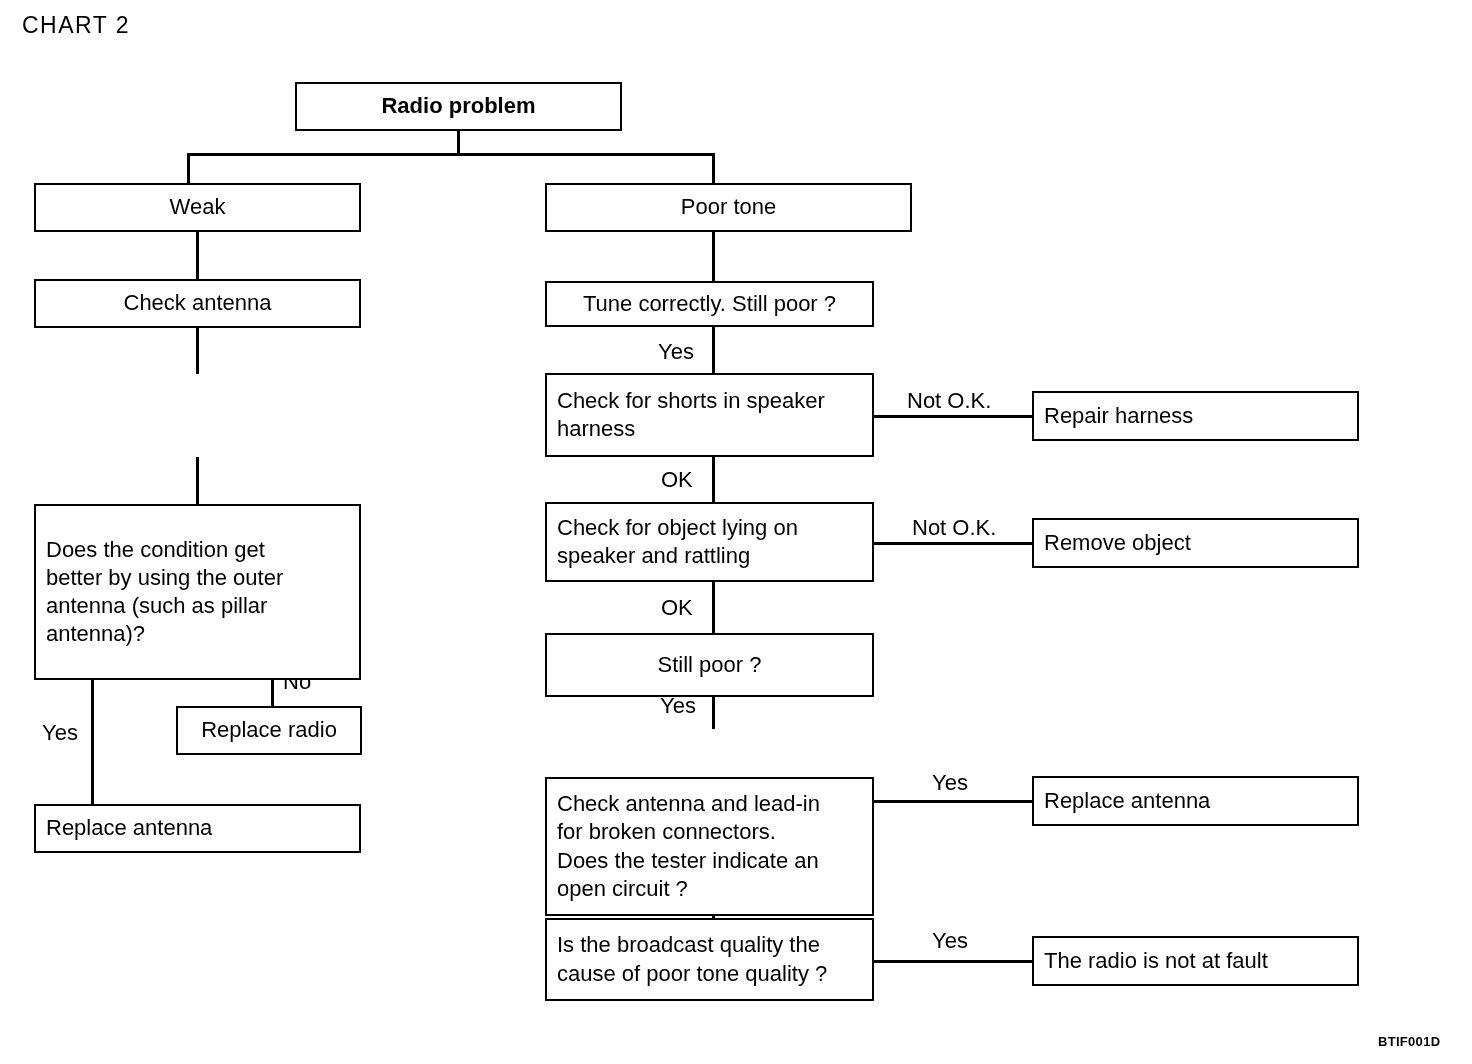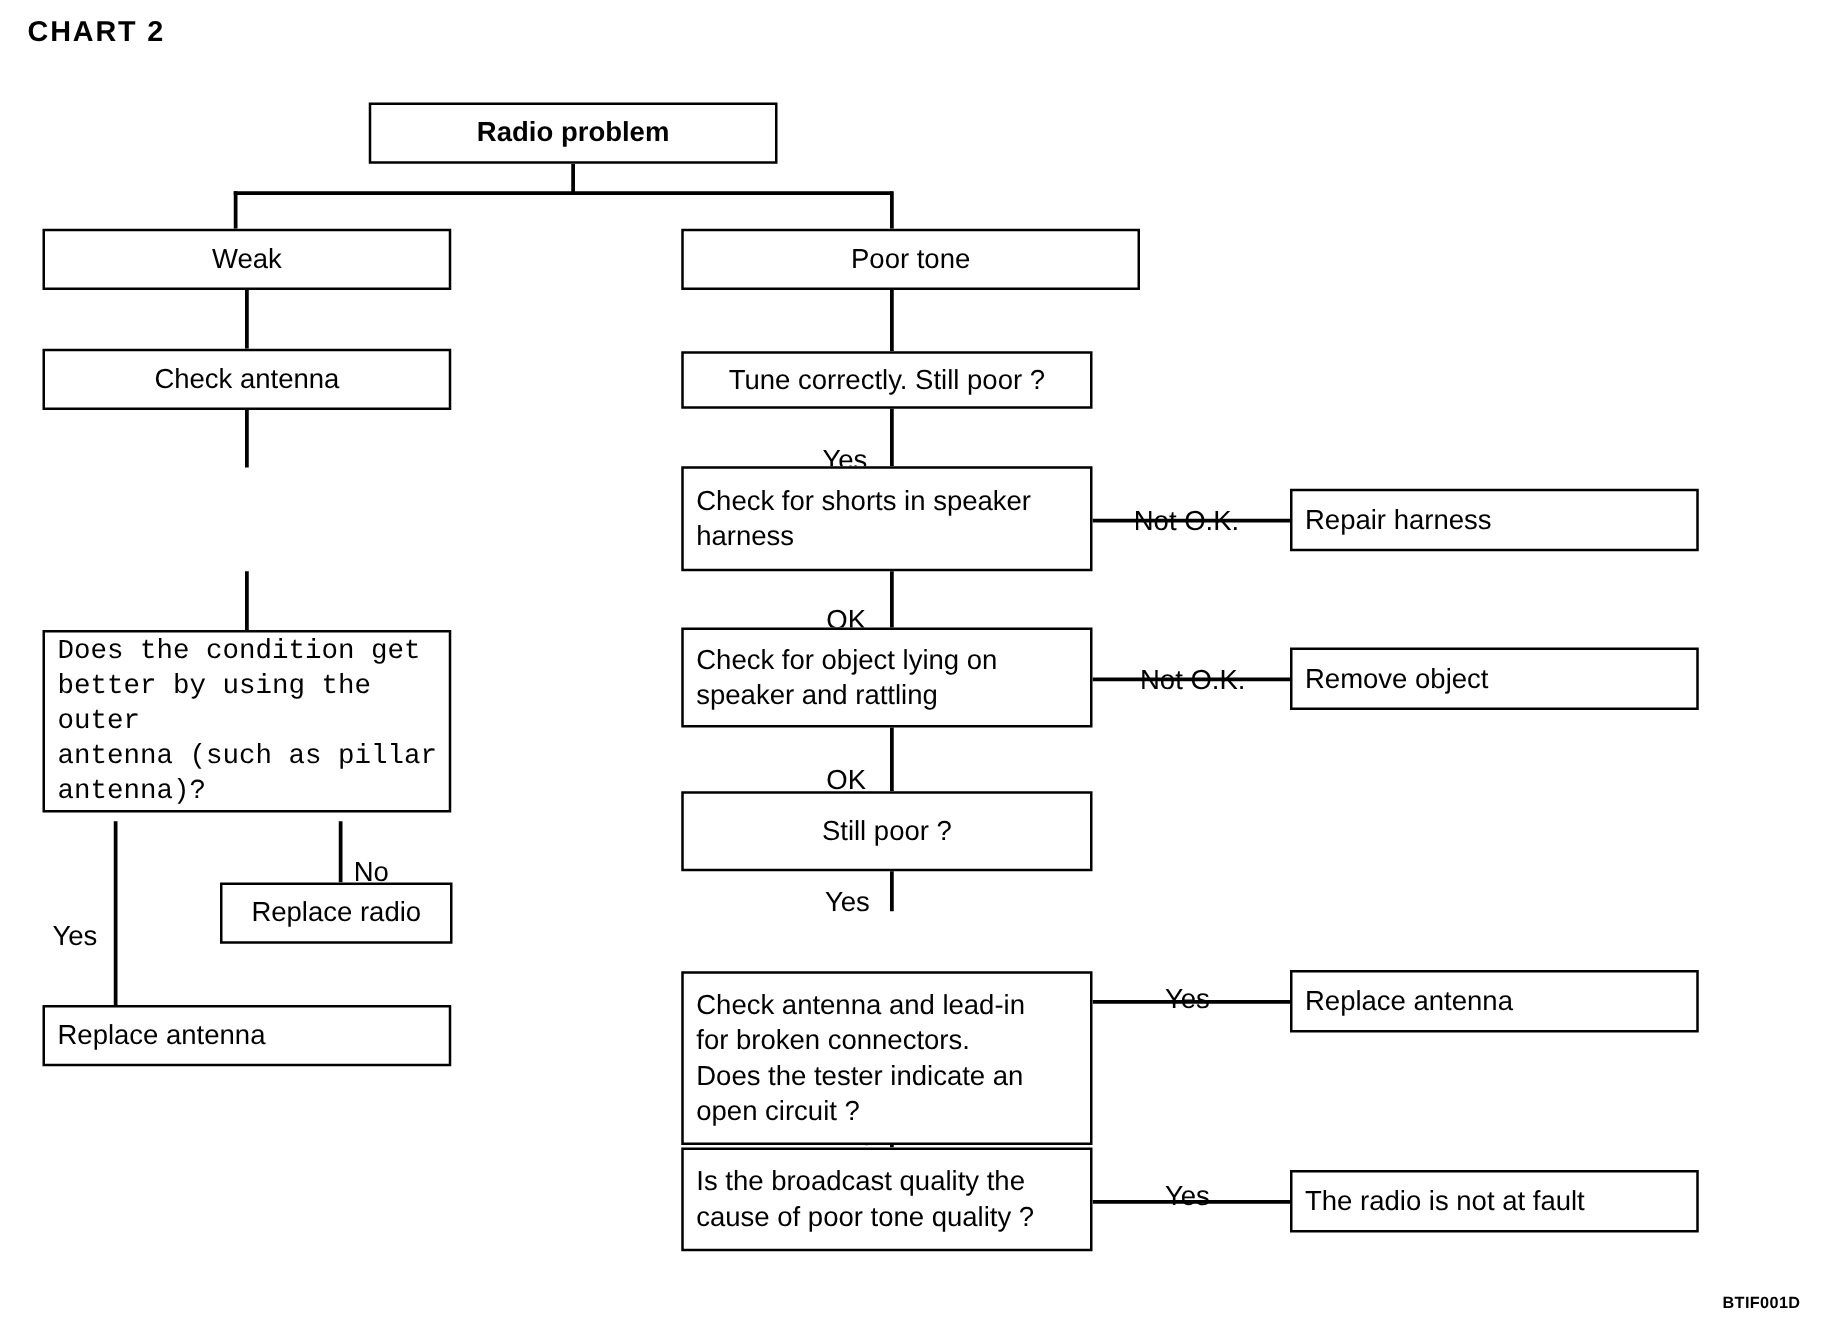--- a/index.html
+++ b/index.html
@@ -13,21 +13,21 @@
   }
   #canvas {
     position: relative;
     width: 1472px;
     height: 1064px;
     background: #ffffff;
     overflow: hidden;
   }
   .title {
     position: absolute;
-    font-weight: bold;
+    font-weight: normal;
     font-size: 23px;
     letter-spacing: 1.5px;
     white-space: nowrap;
   }
   .node {
     position: absolute;
     box-sizing: border-box;
     border: 2.5px solid #000;
     background: #fff;
     display: flex;
@@ -56,21 +56,20 @@
     background: #000;
   }
   .vline { width: 2.5px; }
   .hline { height: 2.5px; }
   .edge-label {
     position: absolute;
     font-size: 22px;
     white-space: nowrap;
     background: transparent;
     line-height: 1;
-    margin-top: 16px;
   }
   .footer-code {
     position: absolute;
     font-size: 13px;
     font-weight: bold;
     letter-spacing: 0.3px;
     white-space: nowrap;
   }
 </style>
 </head>
@@ -127,21 +126,21 @@
 
   <div class="node center" style="left:34px; top:183px; width:327px; height:49px;">
     <span>Weak</span>
   </div>
 
   <div class="node center" style="left:34px; top:279px; width:327px; height:49px;">
     <span>Check antenna</span>
   </div>
 
 
-  <div class="node left" style="left:34px; top:504px; width:327px; height:146px;font-family:Liberation Mono, monospace;">
+  <div class="node left" style="left:34px; top:504px; width:327px; height:176px;">
     <span>Does the condition get
 better by using the outer
 antenna (such as pillar
 antenna)?</span>
   </div>
 
   <div class="node center" style="left:176px; top:706px; width:186px; height:49px;">
     <span>Replace radio</span>
   </div>
 

